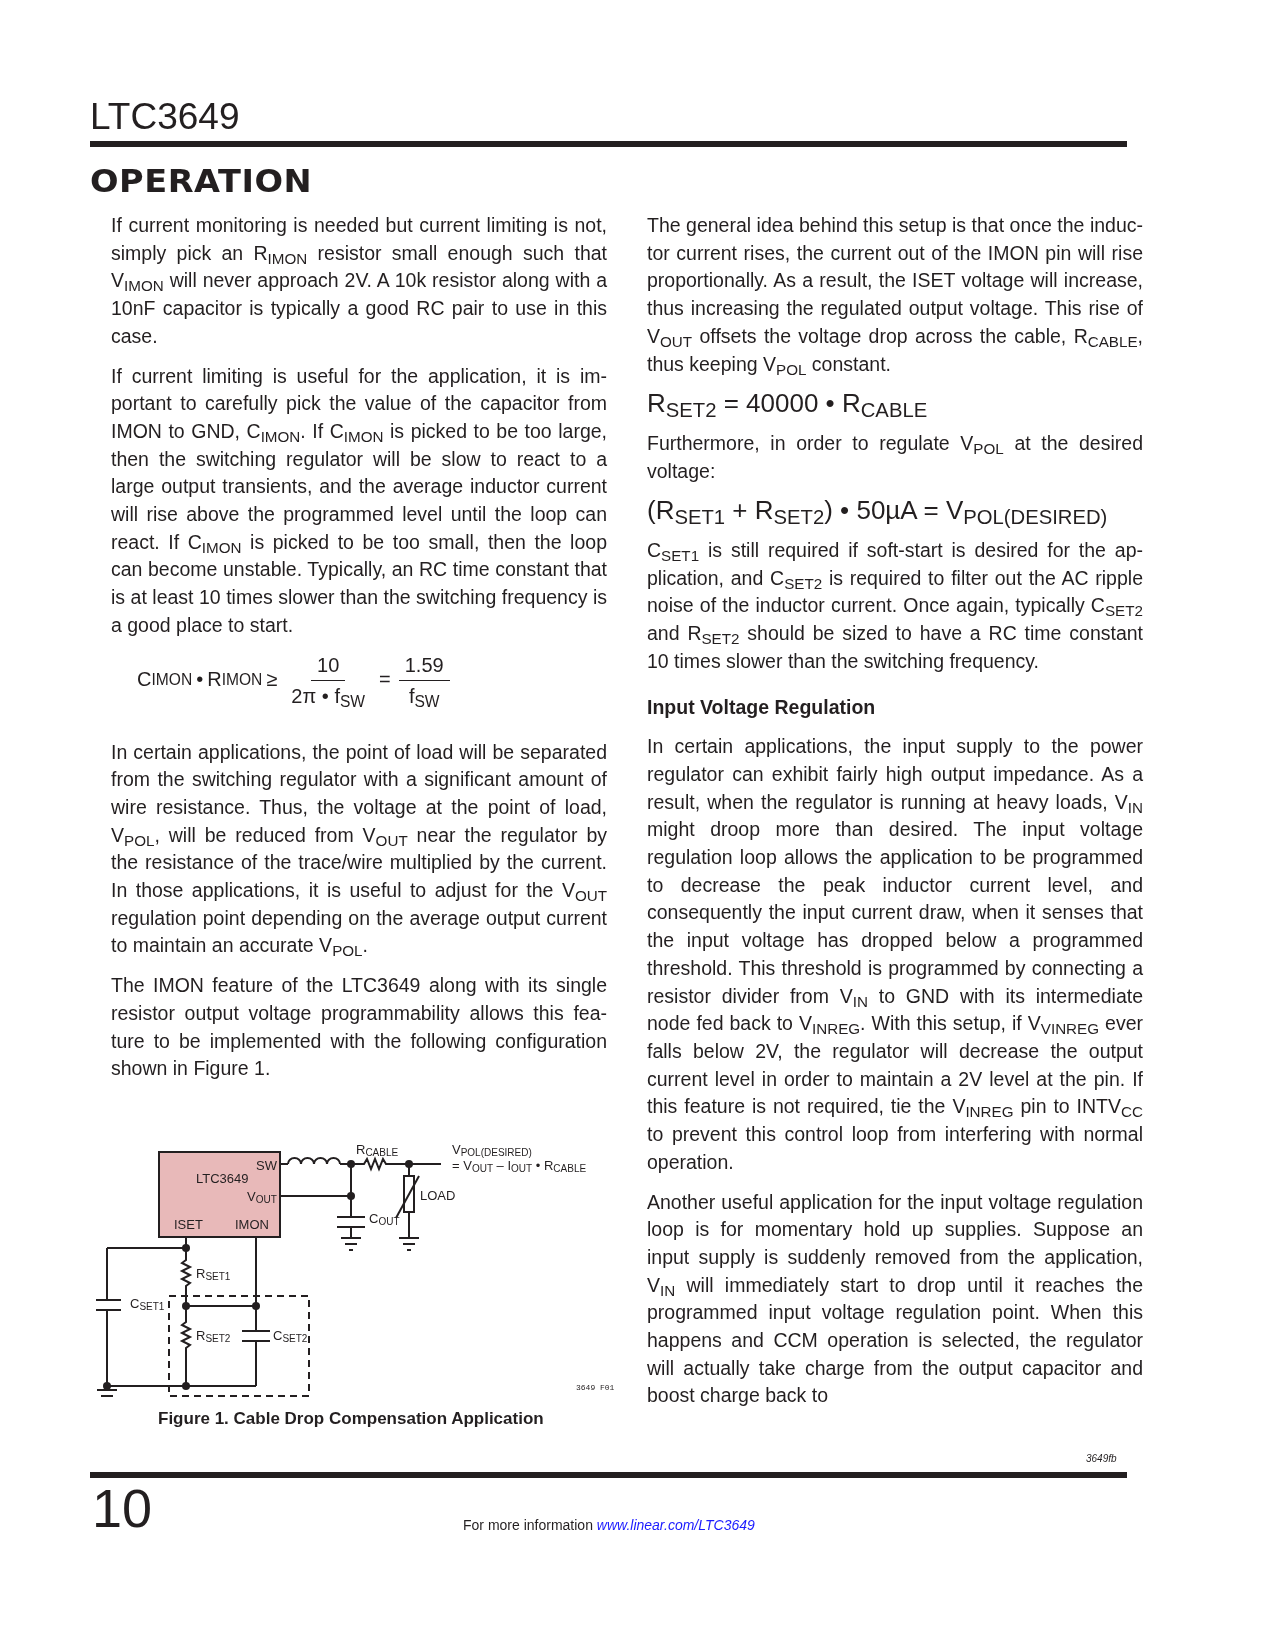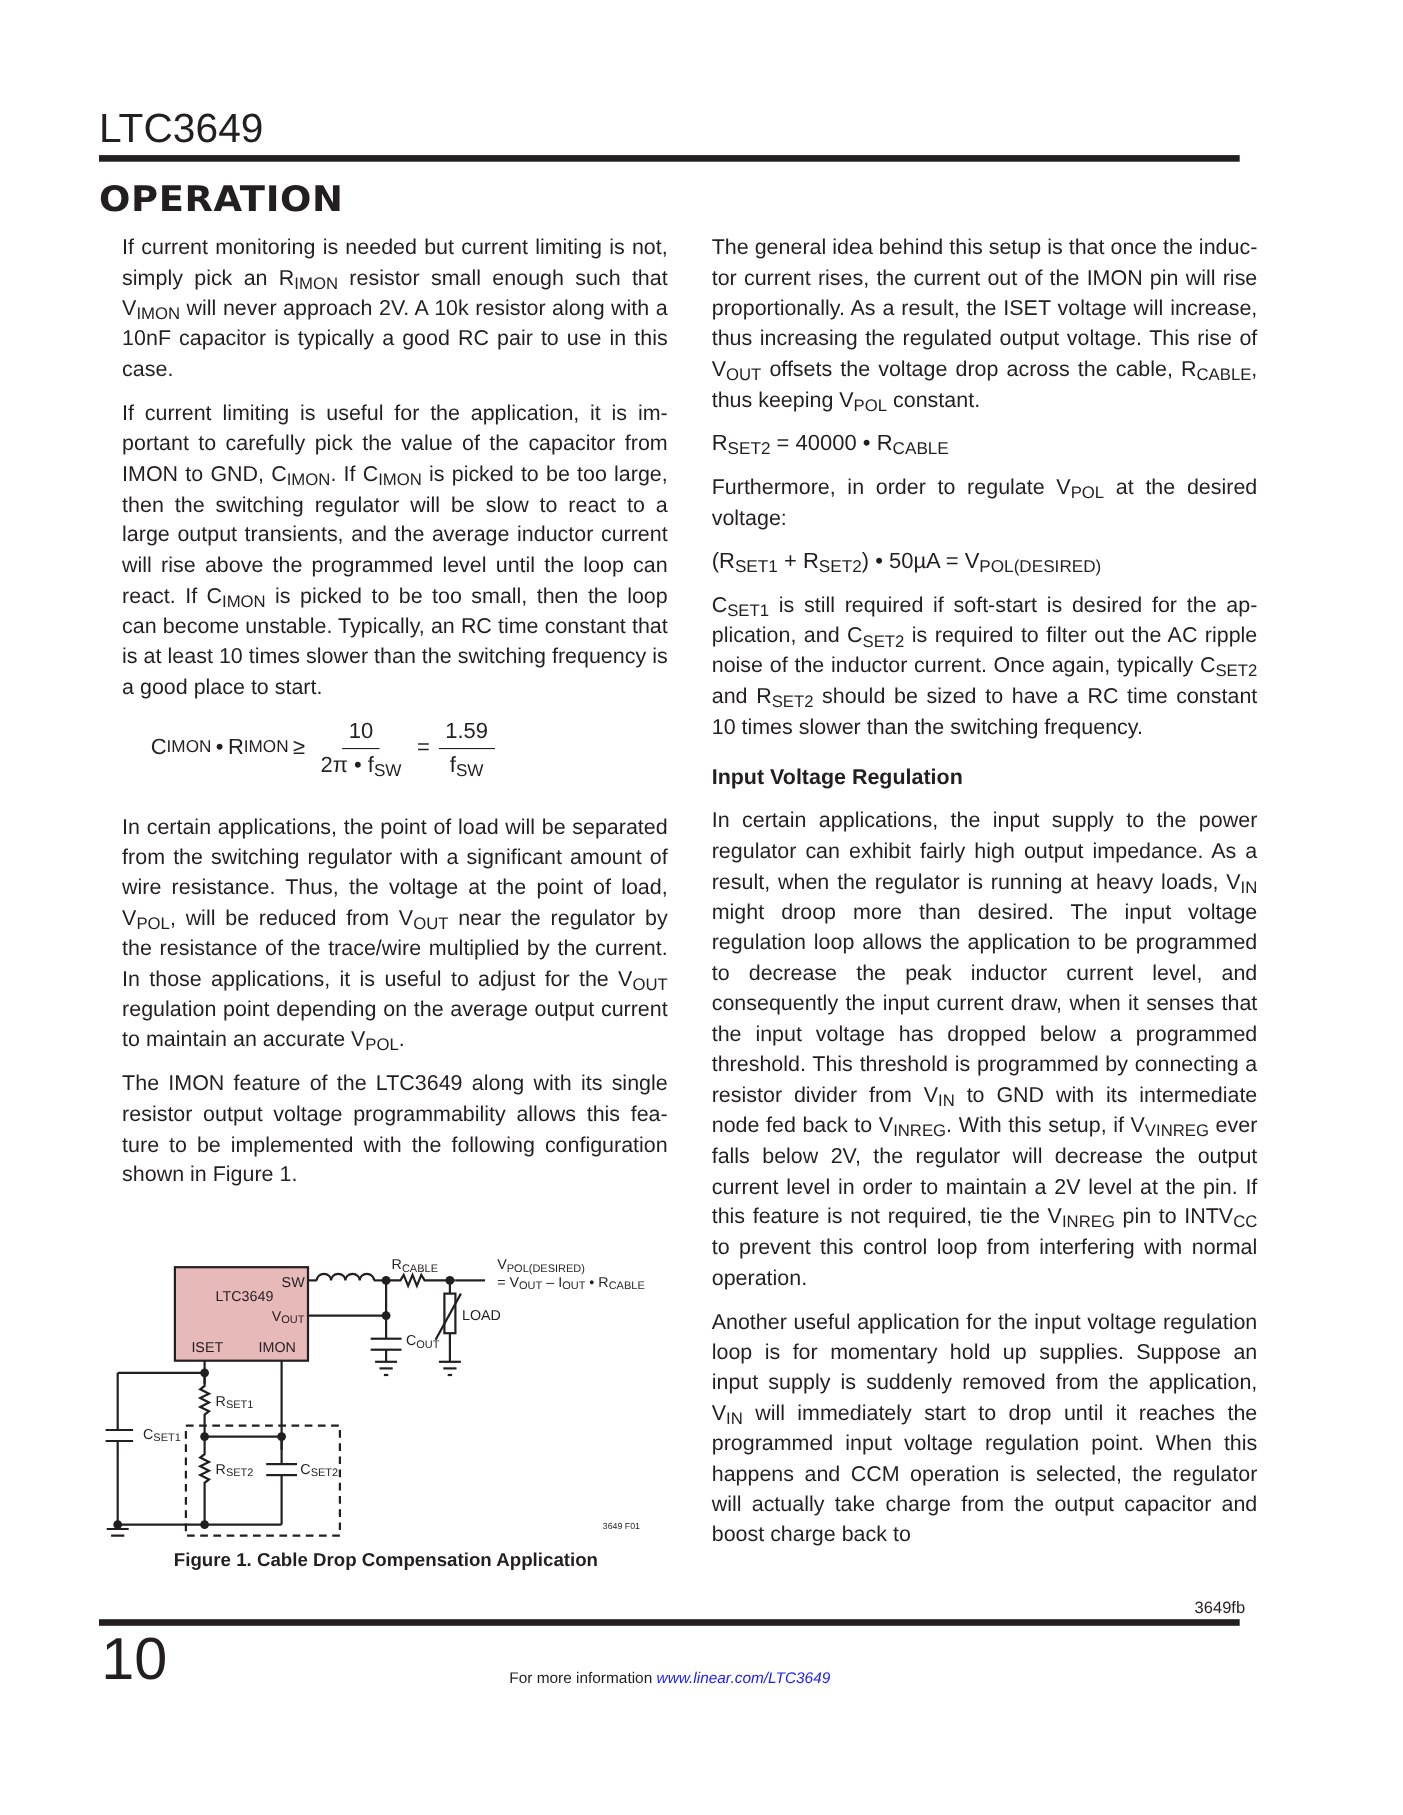--- a/index.html
+++ b/index.html
@@ -16,32 +16,32 @@
   .section-title {
     position: absolute; left: 90px; top: 162px;
     font-family: "DejaVu Sans", sans-serif; font-weight: 900; font-size: 32px;
     letter-spacing: 0.5px; color: #231f20; transform: scaleX(1.05); transform-origin: left;
   }
   .col { position: absolute; width: 496px; font-size: 19.5px; line-height: 27.7px; text-align: justify; margin-left: 21px; }
   .col p { margin: 0 0 12px 0; hyphens: manual; }
   .col-left { left: 90px; top: 212px; }
   .col-right { left: 626px; top: 212px; }
   sub { font-size: 0.78em; vertical-align: -0.25em; line-height: 0; }
-  .eq { margin: 4px 0 12px 24px; font-size: 20px; }
+  .eq { margin: 4px 0 12px 24px; font-size: 26px; }
   .subhead { font-weight: 700; font-size: 19.5px; margin: 18px 0 12px 0 !important; }
   .frac-eq { display: flex; align-items: center; margin: 12px 0 30px 26px; font-size: 20px; }
   .frac { display: inline-flex; flex-direction: column; align-items: center; margin: 0 4px; }
   .frac .num { padding: 0 6px 2px; border-bottom: 1.5px solid #231f20; line-height: 26px; }
   .frac .den { padding: 2px 6px 0; line-height: 26px; }
   .op { margin: 0 4px; }
   .figure { position: absolute; left: 96px; top: 1140px; width: 500px; height: 260px; }
   .figure svg { position: absolute; left: 0; top: 0; }
   .fig-caption { position: absolute; left: 158px; top: 1409px; font-weight: 700; font-size: 17px; }
-  .fig-id { position: absolute; left: 548px; top: 1383px; font-size: 8px; color: #231f20; }
-  .doc-code { position: absolute; left: 1086px; top: 1453px; font-size: 15px; }
+  .fig-id { position: absolute; left: 576px; top: 1383px; font-size: 8px; color: #231f20; font-family: Liberation Mono, monospace; }
+  .doc-code { position: absolute; left: 1086px; top: 1453px; font-size: 10px; font-style: italic; }
   .bottom-rule { position: absolute; left: 90px; top: 1472px; width: 1037px; height: 6px; background: #231f20; }
   .page-number { position: absolute; left: 92px; top: 1478px; font-size: 54px; font-weight: 400; line-height: 60px; }
   .footer-text { position: absolute; left: 463px; top: 1517px; font-size: 14px; }
   .footer-link { color: #1a1aff; text-decoration: none; font-style: italic; }
   .svgtext { font-family: "Liberation Sans", sans-serif; fill: #231f20; }
 </style>
 </head>
 <body>
 
 <div class="part-title">LTC3649</div>

